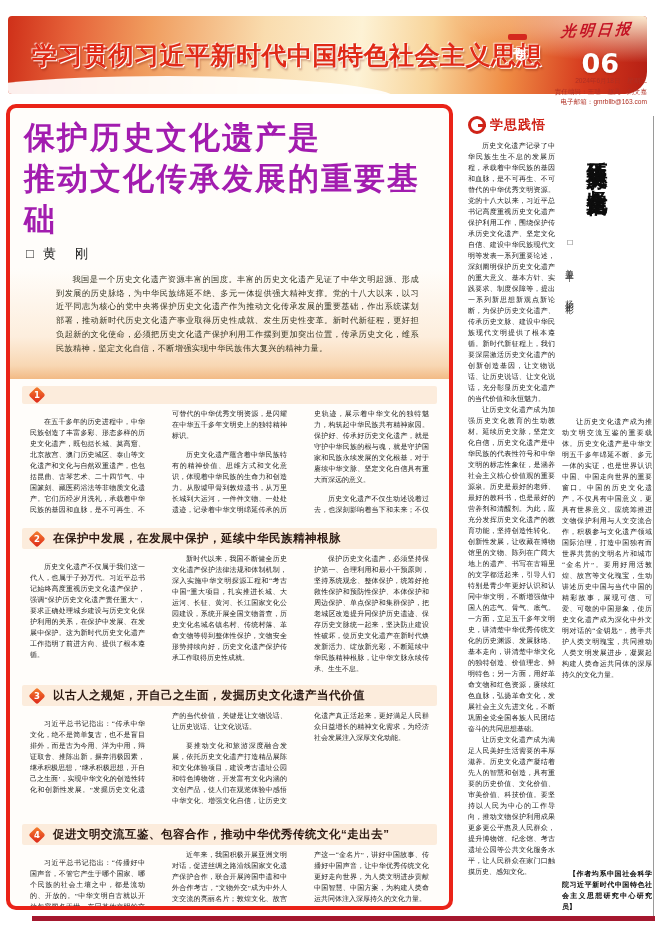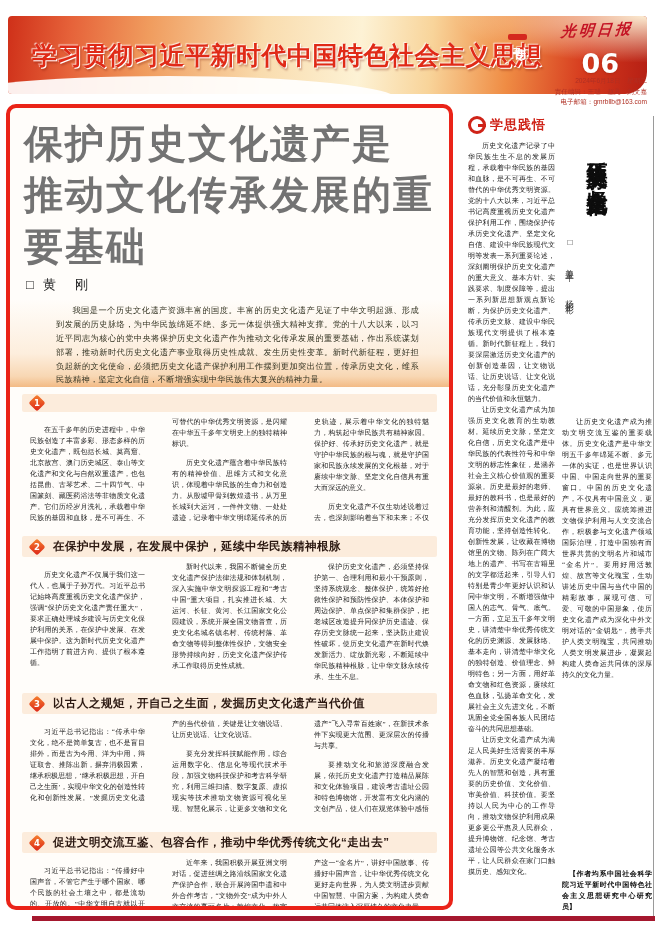--- a/index.html
+++ b/index.html
@@ -24,23 +24,23 @@
     font-style:italic;font-weight:bold;font-size:15px;letter-spacing:3px;transform:skewX(-7deg) rotate(-2deg);}
   .page-num{position:absolute;right:28px;top:32px;color:#ffffff;font-family:"DejaVu Sans","Liberation Sans",sans-serif;
     font-size:27px;font-weight:bold;text-shadow:0 1px 2px rgba(140,30,10,.45);}
   .dateblock{position:absolute;right:8px;top:76px;z-index:6;text-align:right;font-size:6.6px;line-height:1.6;
     color:#b03024;font-family:"Liberation Sans",sans-serif;}
 
   
   .main-box{position:absolute;left:6px;top:104px;width:447px;height:806px;box-sizing:border-box;
     border:4px solid #ea2318;border-radius:10px;background:#fffdfa;padding:8px 12px 6px;overflow:hidden;}
   .m-title{margin:2px 0 4px 2px;font-family:"Liberation Sans","DejaVu Sans",sans-serif;font-weight:bold;
-    font-size:39px;line-height:1.32;letter-spacing:2px;color:#737373;}
+    font-size:31px;line-height:1.32;letter-spacing:2px;color:#a21caf;}
   .m-author{margin:1px 0 5px 4px;font-size:13px;letter-spacing:3px;color:#222;}
-  .lead-wrap{margin:0 -12px;padding:5px 30px 0 46px;
+  .lead-wrap{margin:0 -12px;padding:5px 30px 24px 46px;
     background:linear-gradient(180deg,rgba(255,253,250,0) 0%,#fdeedd 62%,#f8d7b3 88%,#f2ba85 100%);}
   .lead{margin:0;font-size:8.2px;line-height:1.68;text-indent:2em;text-align:justify;color:#332;letter-spacing:.3px;}
   .sec{margin-top:7px;}
   .sec-head{display:flex;align-items:center;background:#fcecdc;padding:3px 6px;border-radius:2px;}
   .diamond{flex:0 0 auto;width:12px;height:12px;margin:0 10px 0 3px;transform:rotate(45deg);
     background:linear-gradient(135deg,#f5812f,#dc2418);border-radius:2px;position:relative;}
   .diamond i{position:absolute;inset:0;display:flex;align-items:center;justify-content:center;
     transform:rotate(-45deg);font-style:normal;color:#fff;font-size:8.5px;font-weight:bold;
     font-family:"DejaVu Sans",sans-serif;}
   .sec-title{font-family:"Liberation Sans","DejaVu Sans",sans-serif;font-weight:bold;font-size:11.5px;
@@ -131,21 +131,20 @@
 
     <div class="sec">
       <div class="sec-head">
         <span class="diamond">
             <i>3</i>
           </span>
         <span class="sec-title">以古人之规矩，开自己之生面，发掘历史文化遗产当代价值</span>
       </div>
       <div class="sec-body hgt3">
           <p class="para">习近平总书记指出：“传承中华文化，绝不是简单复古，也不是盲目排外，而是古为今用、洋为中用，辩证取舍、推陈出新，摒弃消极因素，继承积极思想，‘继承积极思想，开自己之生面’，实现中华文化的创造性转化和创新性发展。”发掘历史文化遗产的当代价值，关键是让文物说话、让历史说话、让文化说话。</p>
-          <p class="para">要充分发挥科技赋能作用，综合运用数字化、信息化等现代技术手段，加强文物科技保护和考古科学研究，利用三维扫描、数字复原、虚拟现实等技术推动文物资源可视化呈现、智慧化展示，让更多文物和文化遗产“飞入寻常百姓家”，在新技术条件下实现更大范围、更深层次的传播与共享。</p>
           <p class="para">要推动文化和旅游深度融合发展，依托历史文化遗产打造精品展陈和文化体验项目，建设考古遗址公园和特色博物馆，开发富有文化内涵的文创产品，使人们在观览体验中感悟中华文化、增强文化自信，让历史文化遗产真正活起来，更好满足人民群众日益增长的精神文化需求，为经济社会发展注入深厚文化动能。</p>
         </div>
     </div>
 
     <div class="sec">
       <div class="sec-head">
         <span class="diamond">
             <i>4</i>
           </span>
         <span class="sec-title">促进文明交流互鉴、包容合作，推动中华优秀传统文化“走出去”</span>

